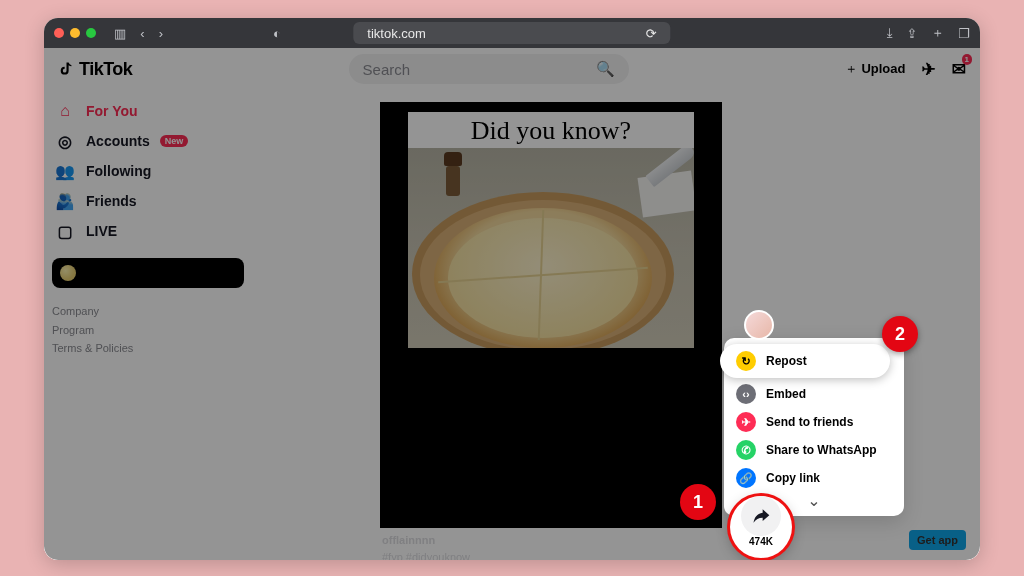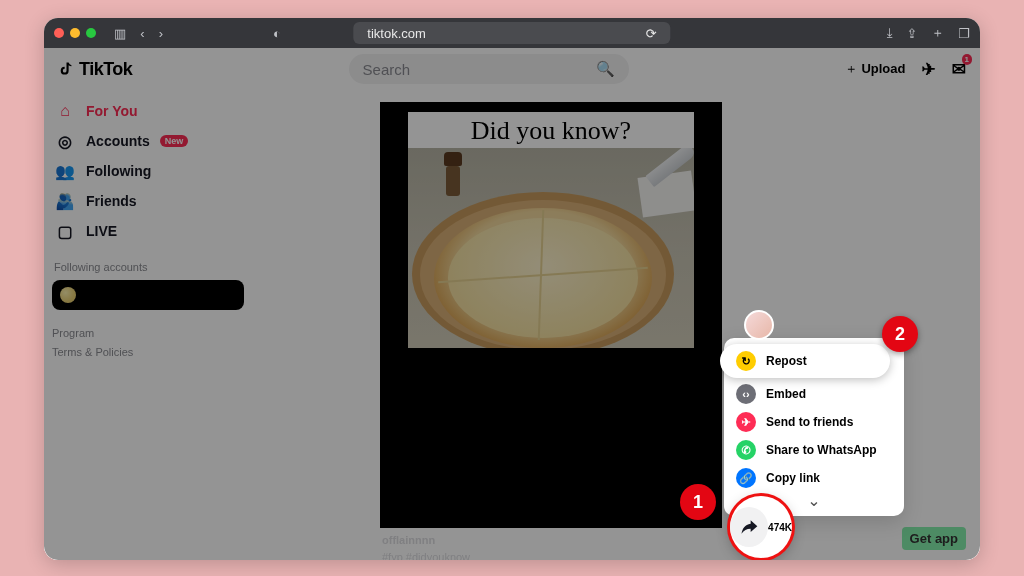--- a/index.html
+++ b/index.html
@@ -65,26 +65,26 @@
   .sm-ic { width:20px;height:20px;border-radius:50%; display:flex;align-items:center;justify-content:center;font-size:11px;color:#fff; flex:0 0 20px;}
   .ic-repost{background:#ffcd00;color:#000}
   .ic-embed{background:#6d6e76}
   .ic-send{background:#fe2c55}
   .ic-wa{background:#25d366}
   .ic-link{background:#0075ff}
   .sm-more{ text-align:center; height:22px; line-height:18px; color:#555;}
 
   .avatar { position:absolute; left:700px; top:262px; width:30px; height:30px; border-radius:50%; background:linear-gradient(135deg,#f5d9d9,#e7b7a8); border:2px solid #fff;}
 
-  .sharebtn { position:absolute; left:686px; top:448px; width:62px; height:62px; background:#fff; border-radius:50%; display:flex; flex-direction:row; align-items:center; justify-content:space-between; box-shadow:0 0 0 3px #e11, 0 4px 14px rgba(0,0,0,.3); }
+  .sharebtn { position:absolute; left:686px; top:448px; width:62px; height:62px; background:#fff; border-radius:50%; display:flex; flex-direction:column; align-items:center; justify-content:flex-start; box-shadow:0 0 0 3px #e11, 0 4px 14px rgba(0,0,0,.3); }
   .sharebtn .circle{ width:40px;height:40px;border-radius:50%;background:#f1f1f2;display:flex;align-items:center;justify-content:center;}
   .sharebtn svg{width:20px;height:20px;fill:#161823}
   .sharecnt{ font-size:10px; font-weight:700; margin-top:0px;}
 
-  .getapp { position:absolute; right:14px; bottom:10px; font-size:13px; font-weight:600; color:#333; background:#86efac; padding:4px 8px; border-radius:4px;margin-left:43px; }
+  .getapp { position:absolute; right:14px; bottom:10px; font-size:11px; font-weight:600; color:#333; background:#0ea5e9; padding:4px 8px; border-radius:4px;margin-left:43px; }
 
   .overlay { position:absolute; left:0; top:30px; right:0; bottom:0; background:rgba(0,0,0,.42); pointer-events:none; border-radius:0 0 14px 14px;}
   .sharemenu, .sharebtn, .marker, .avatar { z-index:20; }
   .marker { position:absolute; width:36px; height:36px; border-radius:50%; background:#e30613; color:#fff; font-weight:800; font-size:18px; display:flex; align-items:center; justify-content:center; box-shadow:0 2px 6px rgba(0,0,0,.4); z-index:30;}
   .m1{ left:636px; top:466px; }
   .m2{ left:838px; top:298px; }
   .sm-row.hl{ width:170px; }
   .sharemenu{ z-index:10 }
 </style>
 </head>
@@ -150,25 +150,25 @@
       </div>
       <div class="side-item">
         <span class="side-icon">🫂</span>
         <span>Friends</span>
       </div>
       <div class="side-item">
         <span class="side-icon">▢</span>
         <span>LIVE</span>
       </div>
       <div class="sep"></div>
-      <div class="sub">Following accounts</div>
       <div class="effects">
         <div class="coin"></div>
       </div>
       <div class="foot">
+        <div>Company</div>
         <div>Program</div>
         <div>Terms &amp; Policies</div>
       </div>
     </div>
 
     <div class="feed">
       <div class="video">
         <div class="frame">
           <h2>Did you know?</h2>
           <div class="pizza">

